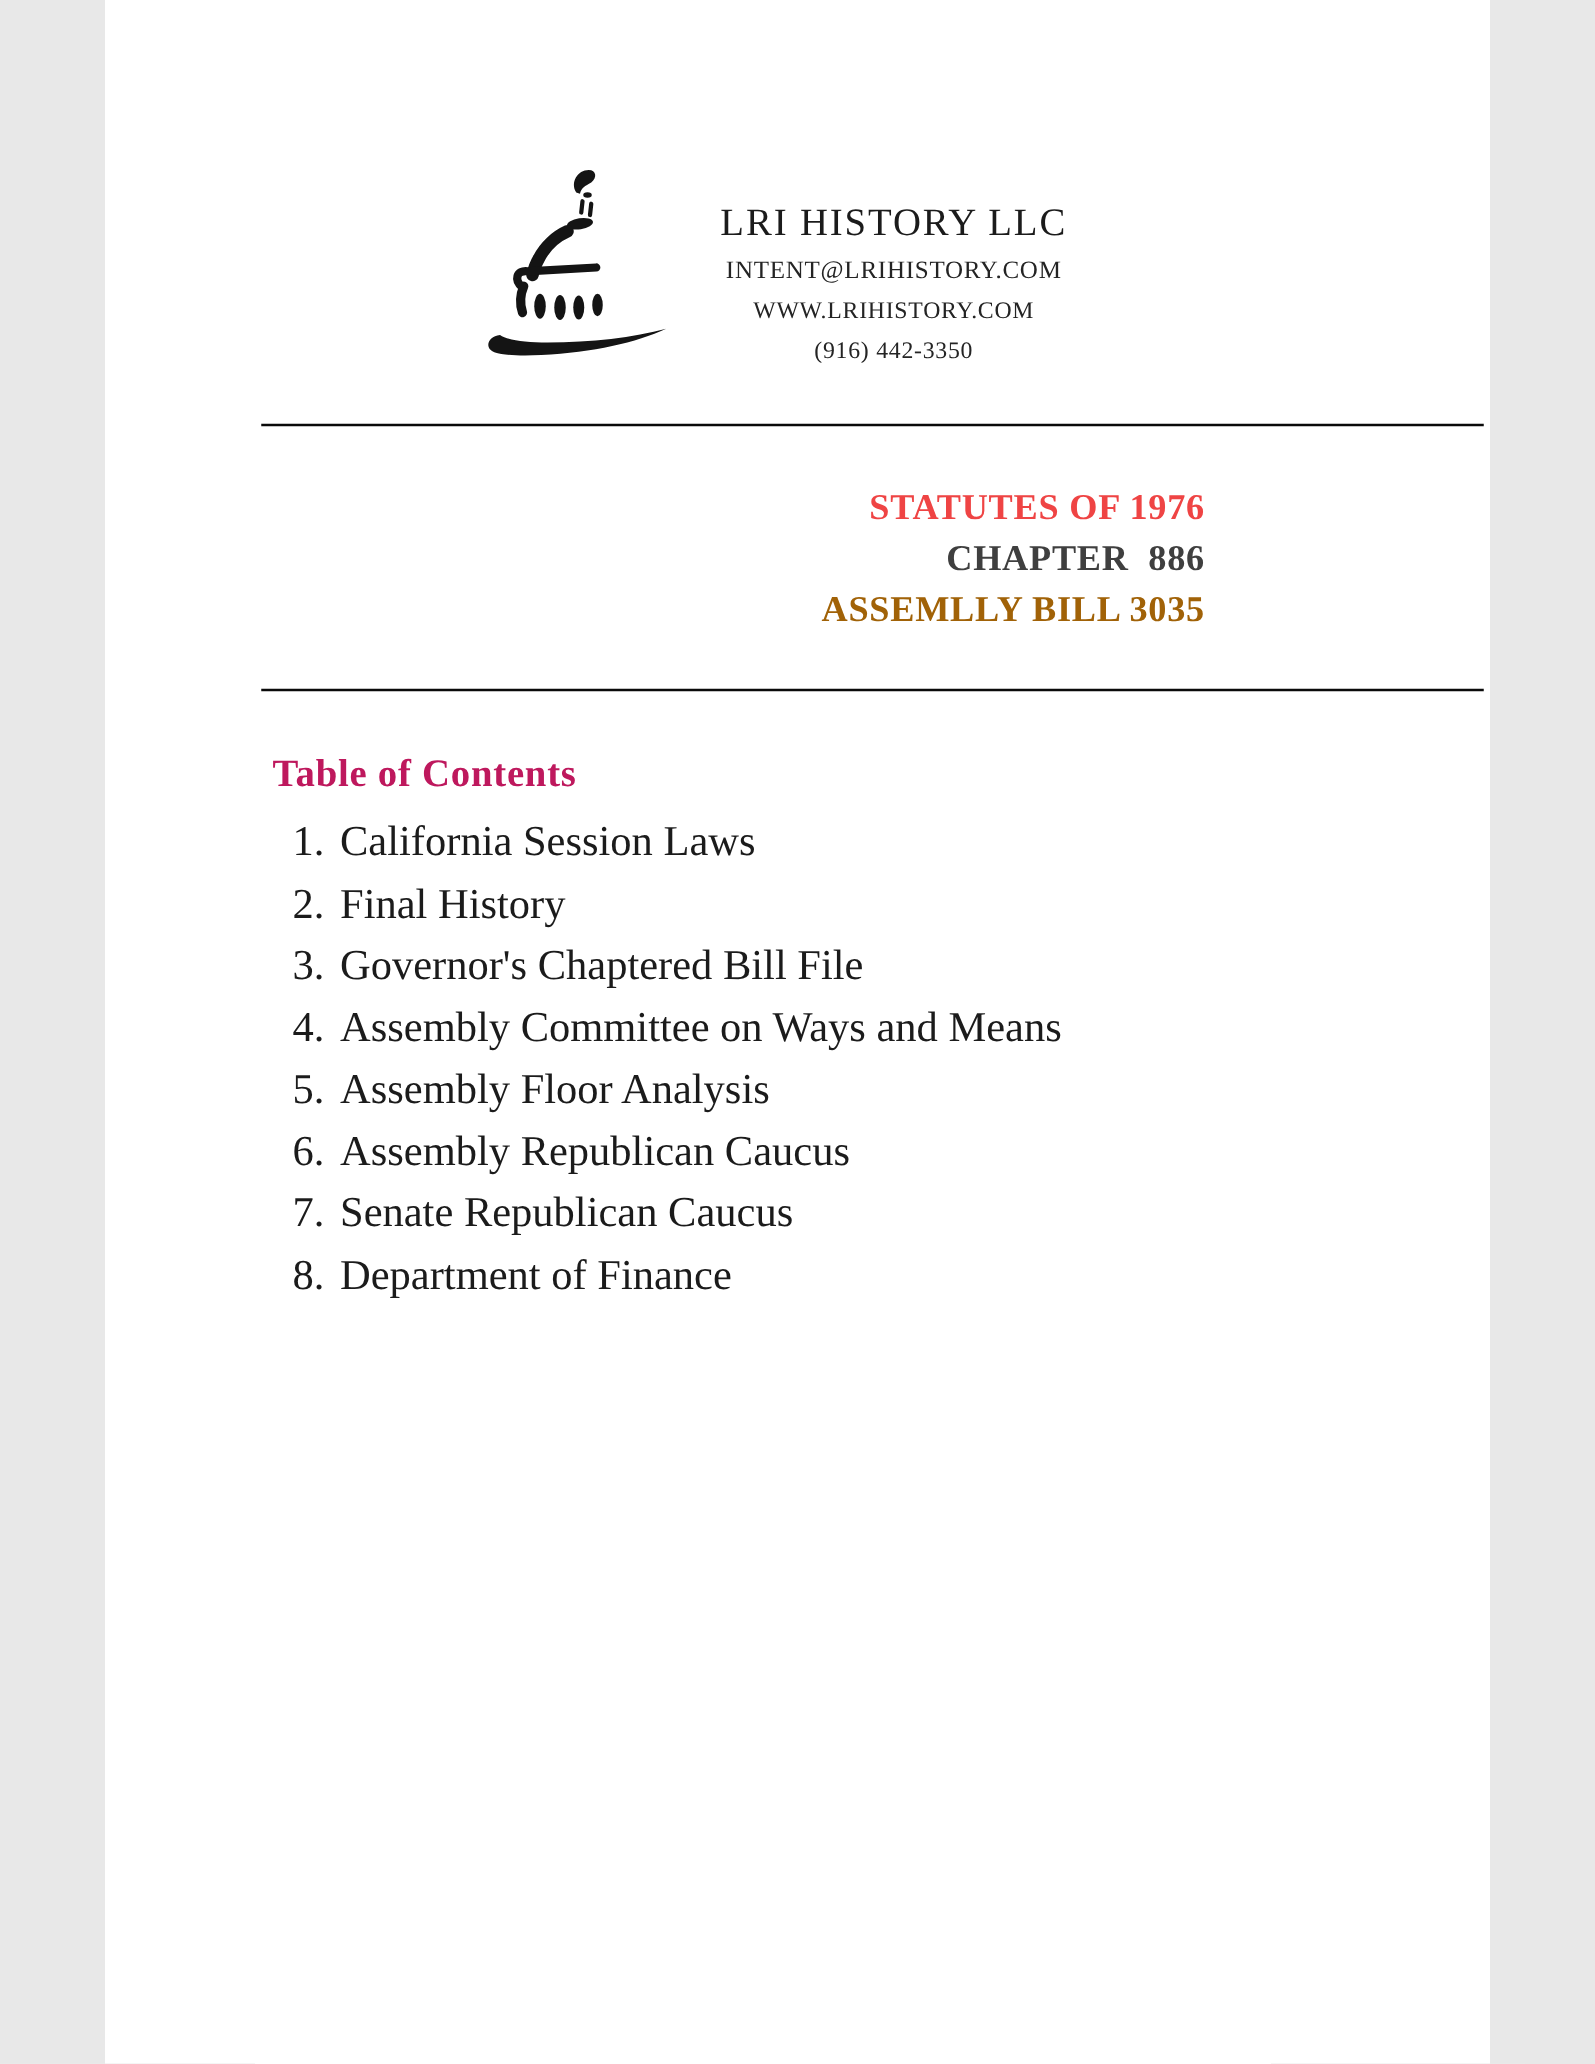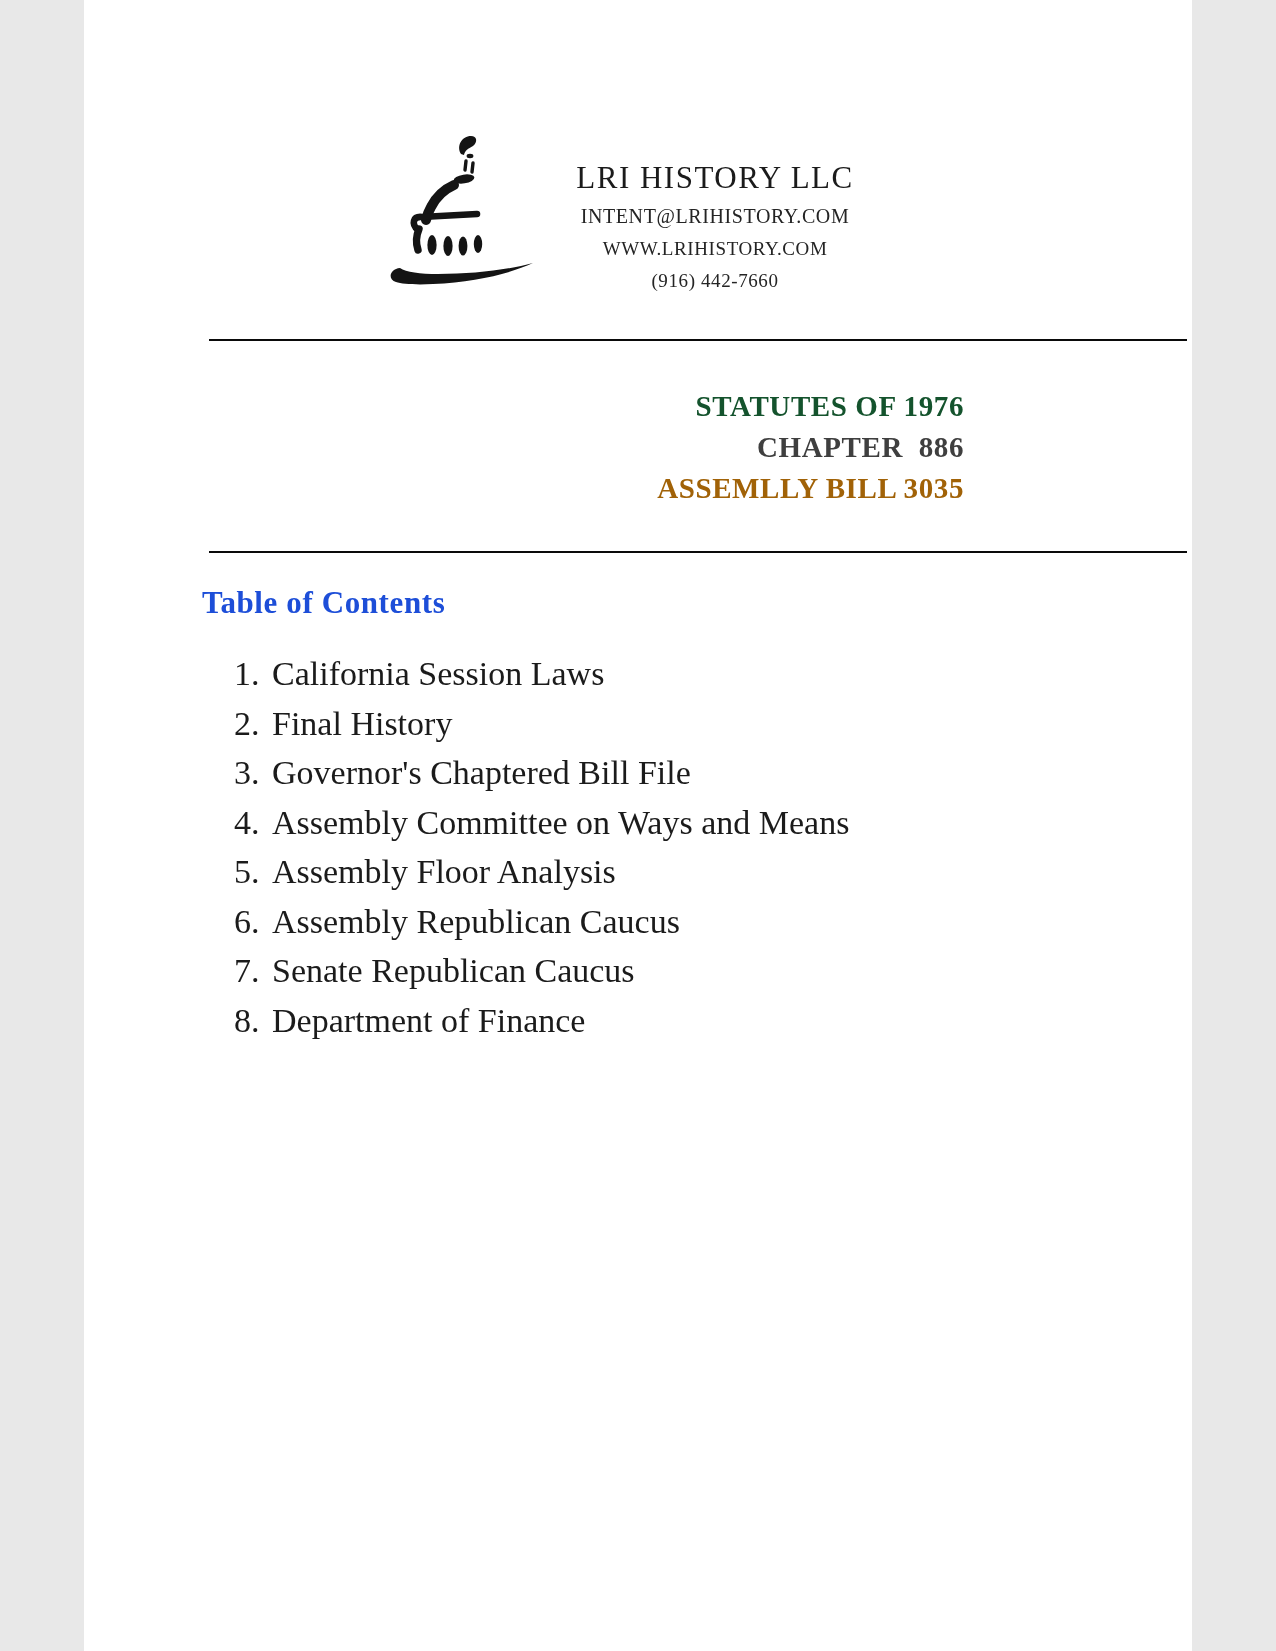--- a/index.html
+++ b/index.html
@@ -73,25 +73,25 @@
     font-weight: 700;
     line-height: 41px;
     letter-spacing: 0.6px;
     white-space: pre; 
   }
   
   .toc-heading {
     position: absolute;
     left: 118px;
     top: 585px;
-    margin: 0;
+    margin: 16px;
     font-size: 31px;
     font-weight: 700;
     letter-spacing: 0.6px;
-    color: #1d4ed8;
+    color: #be185d;
   }
   .toc-list {
     position: absolute;
     left: 150px;
     top: 649px;
     margin: 0;
     padding: 0;
     list-style: none;
   }
   .toc-item {
@@ -137,27 +137,27 @@
           <path d="M13,135 C3,136 0,146 9,149 C15,151 29,152 46,151 C88,149 122,141 146,130 C120,137 86,141 51,141 C33,141 19,139 13,135 Z" stroke="none"></path>
         </g>
       </svg>
     </span>
   </div>
 
   <div class="contact-block">
     <div class="company-name">LRI HISTORY LLC</div>
     <div class="contact-line">INTENT@LRIHISTORY.COM</div>
     <div class="contact-line small">WWW.LRIHISTORY.COM</div>
-    <div class="contact-line small">(916) 442-7660</div>
+    <div class="contact-line small">(916) 442-3350</div>
   </div>
 
   <hr class="rule rule-1">
 
   <div class="statutes-block">
-    <div class="statutes-line" style="color: #14532d;">STATUTES OF 1976</div>
+    <div class="statutes-line" style="color: #ef4444;">STATUTES OF 1976</div>
     <div class="statutes-line" style="color: rgb(63, 63, 63);">CHAPTER  886</div>
     <div class="statutes-line" style="color: #a16207;">ASSEMLLY BILL 3035</div>
   </div>
 
   <hr class="rule rule-2">
 
   <h1 class="toc-heading">Table of Contents</h1>
 
   <ol class="toc-list" id="toc-list">
       <li class="toc-item"><span class="toc-num">1.</span><span class="toc-label">California Session Laws</span></li>

